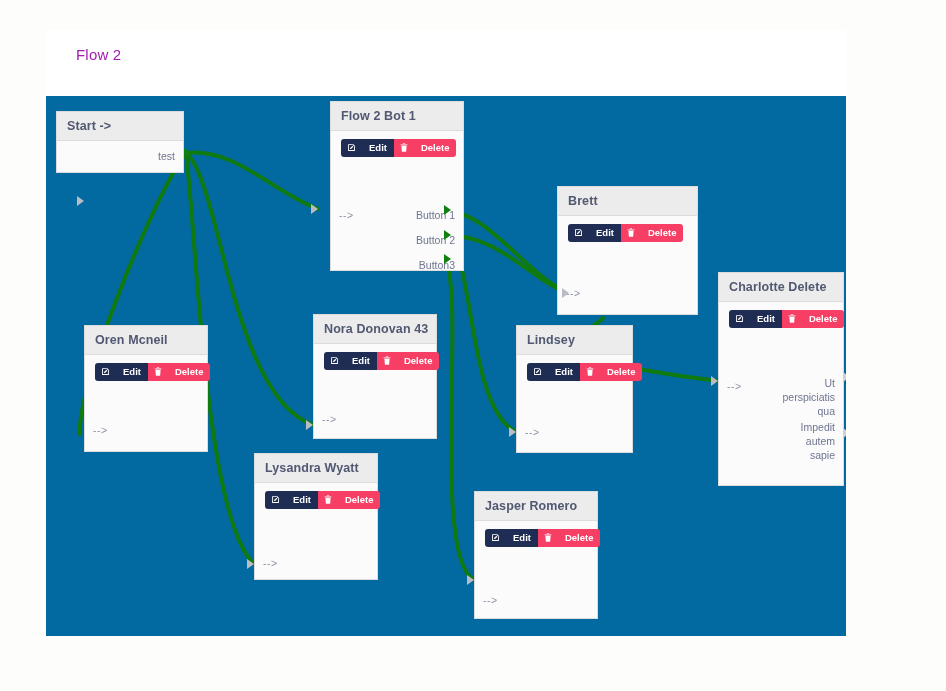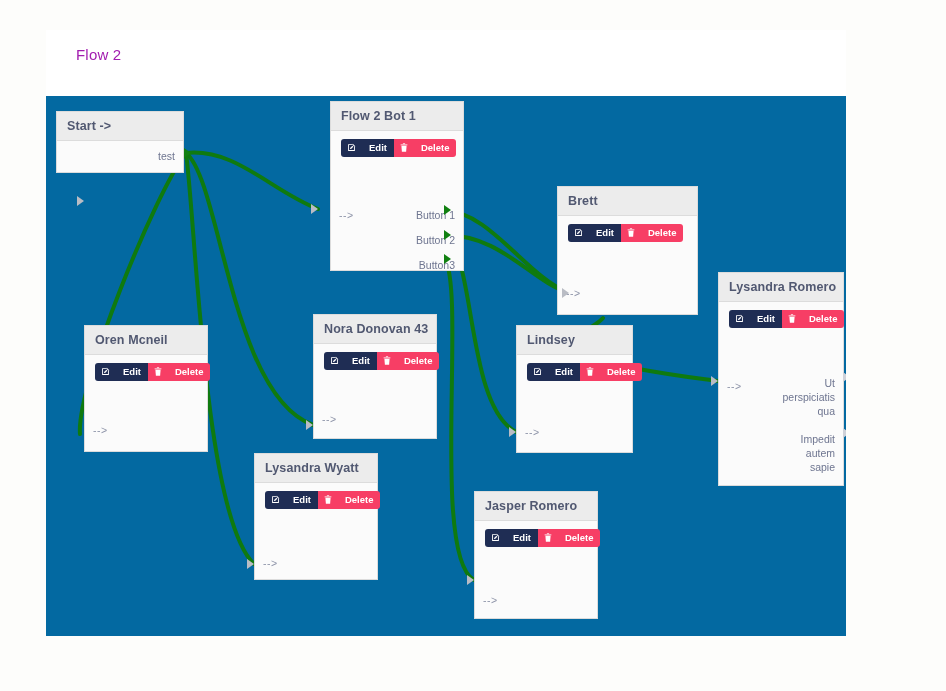--- a/index.html
+++ b/index.html
@@ -388,21 +388,21 @@
             </span>
             <span>Delete</span>
           </button>
         </div>
         <div class="port-in" style="top:73px;">--&gt;</div>
       </div>
     </div>
     <div class="arrow-marker" style="left:421px; top:479px;"></div>
 
     <div class="node" style="left:672px; top:176px; width:126px; height:214px;">
-      <div class="node-head">Lysandra Romero</div>
+      <div class="node-head">Charlotte Delete</div>
       <div class="node-body">
         <div class="btn-row">
           <button class="btn btn-edit">
             <span>
               <svg width="9" height="9" viewBox="0 0 16 16" fill="#fff" aria-hidden="true">
                 <path d="M2 2h7v1.6H3.6v8.8h8.8V7H14v7H2z"></path>
                 <path d="M10.4 1.2 14.8 5.6l-1.3 1.3-4.4-4.4z"></path>
                 <path d="M5.6 9 9.6 5l1.6 1.6-4 4H5.6z"></path>
               </svg>
             </span>
@@ -418,21 +418,21 @@
             </span>
             <span>Delete</span>
           </button>
         </div>
         <div class="port-in" style="top:78px;">--&gt;</div>
         <div class="port-out multiline" style="top:74px;">
           <div>Ut</div>
           <div>perspiciatis</div>
           <div>qua</div>
         </div>
-        <div class="port-out multiline" style="top:130px;">
+        <div class="port-out multiline" style="top:118px;">
           <div>Impedit</div>
           <div>autem</div>
           <div>sapie</div>
         </div>
       </div>
     </div>
     <div class="arrow-marker" style="left:665px; top:280px;"></div>
     <div class="arrow-marker" style="left:797px; top:276px; border-left-color:#cfd1d8;"></div>
     <div class="arrow-marker" style="left:797px; top:332px; border-left-color:#cfd1d8;"></div>
 

